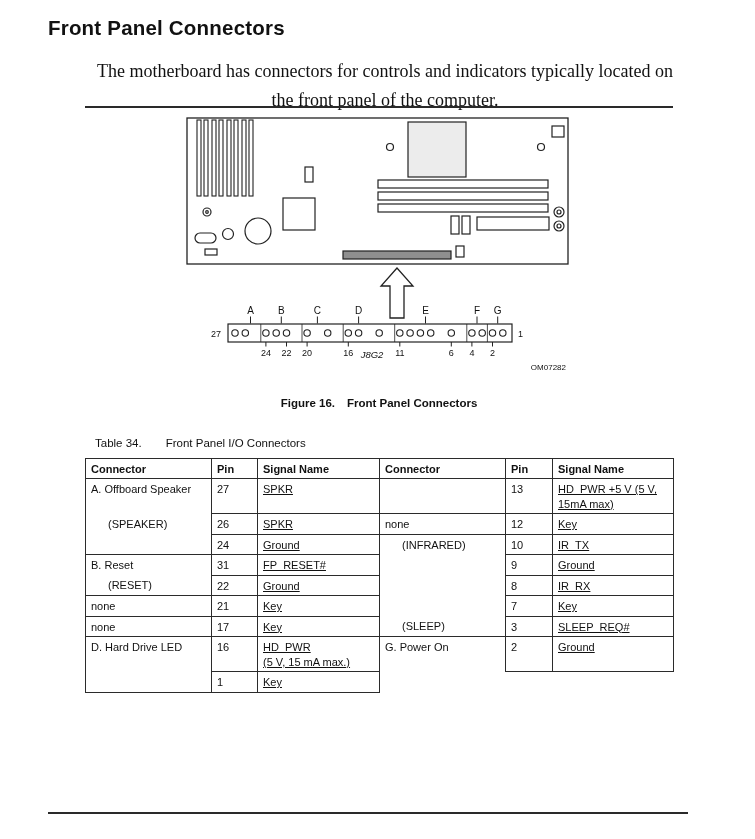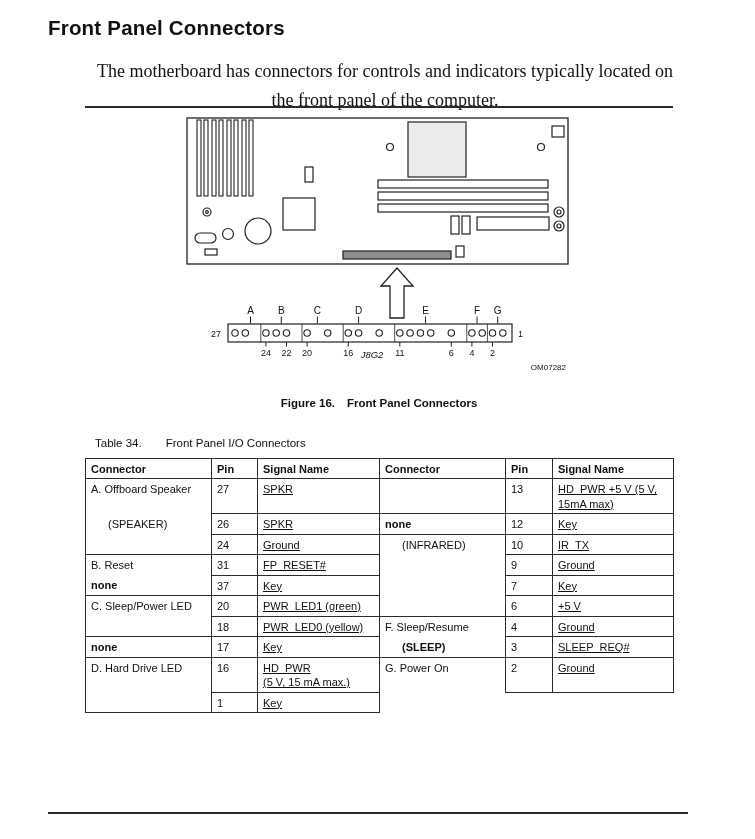--- a/index.html
+++ b/index.html
@@ -50,21 +50,21 @@
   }
   .conn-table td {
     padding: 3px 5px 2px;
     vertical-align: top; line-height: 1.32;
     border-left: 1px solid #2b2b2b;
     border-right: 1px solid #2b2b2b;
     border-bottom: 1px solid #2b2b2b;
     border-top: none;
   }
   .conn-table td.conn { border-bottom: none; margin-top: 16px; }
-  .conn-table td.conn.sep { border-bottom: 1px solid #2b2b2b; font-weight: bold; }
+  .conn-table td.conn.sep { border-bottom: 1px solid #2b2b2b; }
   .conn-table td.sub { padding-left: 22px; }
   .conn-table td.sig { white-space: pre-line; text-decoration: underline; }
   .conn-table td.absent { border: none; }
 </style>
 </head>
 <body>
 
 <div class="page">
 
   <h1 class="title">Front Panel Connectors</h1>
@@ -251,42 +251,34 @@
         </tr>
         <tr>
           <td class="conn">B. Reset</td>
           <td class="pin">31</td>
           <td class="sig">FP_RESET#</td>
           <td class="conn"></td>
           <td class="pin">9</td>
           <td class="sig">Ground</td>
         </tr>
         <tr>
+          <td class="conn sep sub">(RESET)</td>
+          <td class="pin">22</td>
+          <td class="sig">Ground</td>
+          <td class="conn"></td>
+          <td class="pin">8</td>
+          <td class="sig">IR_RX</td>
+        </tr>
+        <tr>
           <td class="conn sep">none</td>
-          <td class="pin">37</td>
+          <td class="pin">21</td>
           <td class="sig">Key</td>
           <td class="conn"></td>
           <td class="pin">7</td>
           <td class="sig">Key</td>
-        </tr>
-        <tr>
-          <td class="conn">C. Sleep/Power LED</td>
-          <td class="pin">20</td>
-          <td class="sig">PWR_LED1 (green)</td>
-          <td class="conn sep"></td>
-          <td class="pin">6</td>
-          <td class="sig">+5 V</td>
-        </tr>
-        <tr>
-          <td class="conn sep"></td>
-          <td class="pin">18</td>
-          <td class="sig">PWR_LED0 (yellow)</td>
-          <td class="conn">F. Sleep/Resume</td>
-          <td class="pin">4</td>
-          <td class="sig">Ground</td>
         </tr>
         <tr>
           <td class="conn sep">none</td>
           <td class="pin">17</td>
           <td class="sig">Key</td>
           <td class="conn sep sub">(SLEEP)</td>
           <td class="pin">3</td>
           <td class="sig">SLEEP_REQ#</td>
         </tr>
         <tr>

